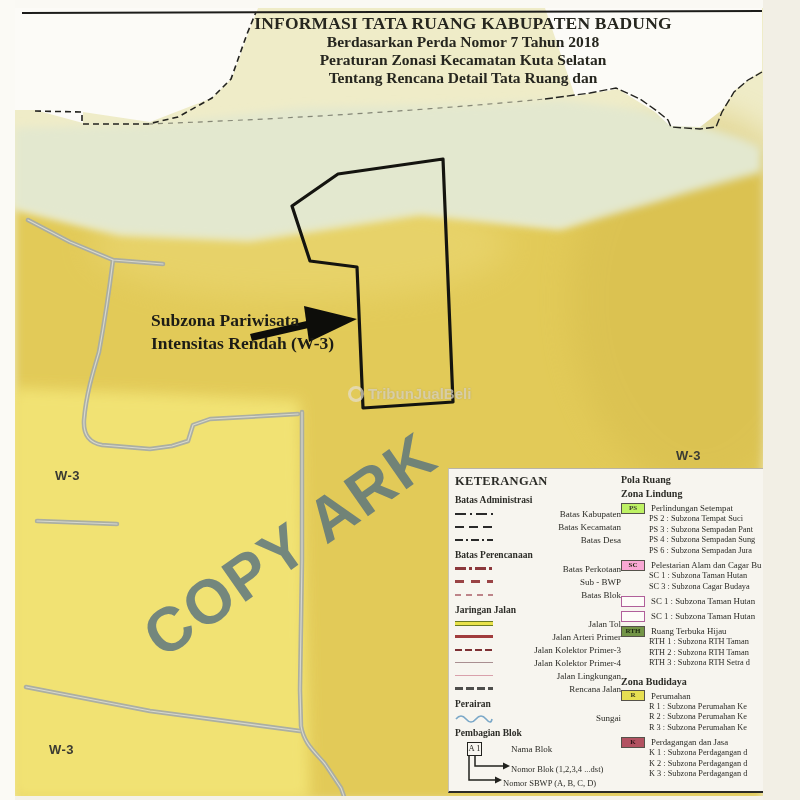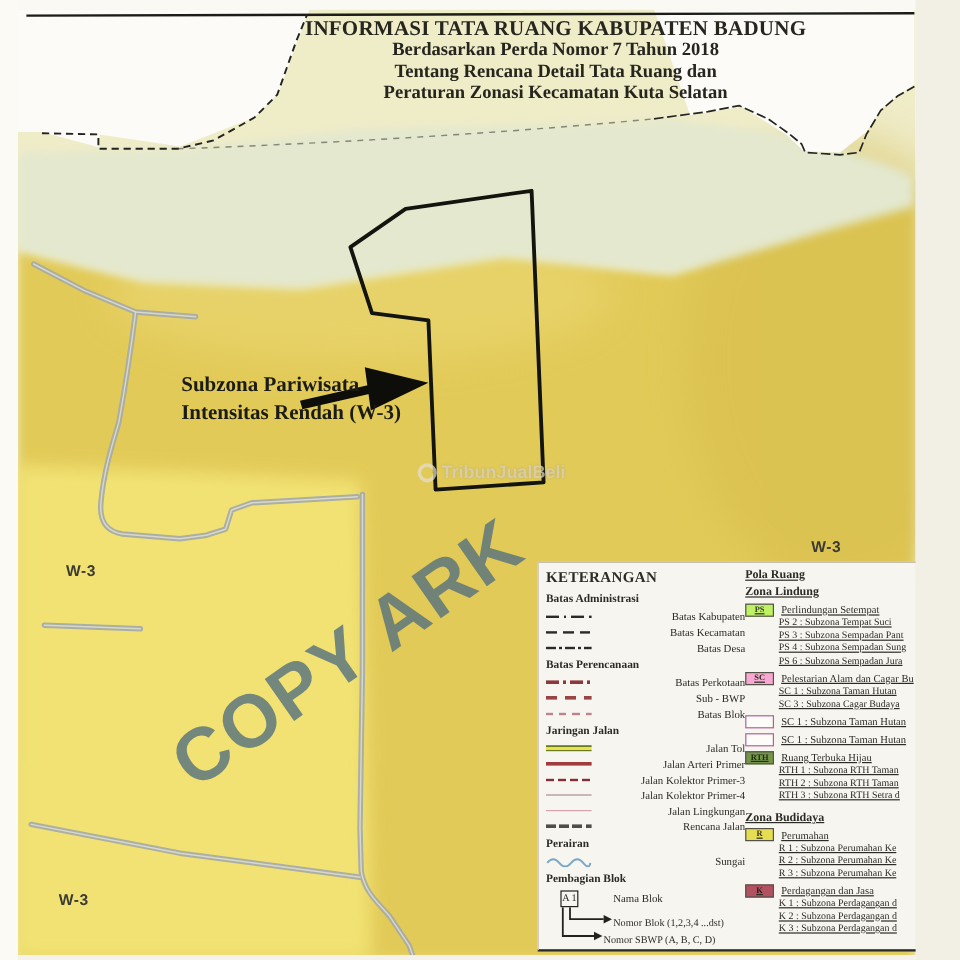--- a/index.html
+++ b/index.html
@@ -29,21 +29,21 @@
   #photo-watermark .ring{width:16px;height:16px;border:3px solid rgba(228,222,206,.9);border-radius:50%;}
   #photo-watermark .wtxt{font-family:"Liberation Sans",sans-serif;font-weight:bold;font-size:15px;
     color:rgba(214,208,190,.95);text-shadow:0 0 2px rgba(120,115,100,.4);}
 
   
   #legend{left:448px;top:468px;width:315px;height:325px;background:#f7f5ef;
     border-top:1px solid #b9b4a6;border-left:1px solid #c8c3b4;border-bottom:2px solid #2a2a26;
     overflow:hidden;color:#2c2c27;}
   #legend-title{position:absolute;left:6px;top:5px;font-weight:bold;font-size:12.5px;letter-spacing:.3px;text-align:center;}
   #legend-left{position:absolute;left:6px;top:22px;width:166px;}
-  #legend-right{position:absolute;left:172px;top:2px;width:160px;text-decoration:underline;}
+  #legend-right{position:absolute;left:172px;top:2px;width:160px;}
   .lhead{font-weight:bold;font-size:9.5px;margin:4px 0 2px 0;}
   .lrow{display:flex;align-items:center;gap:7px;height:13px;justify-content:space-between;}
   .lsym{width:38px;flex:0 0 38px;}
   .llbl{font-size:9px;white-space:nowrap;}
   .sym-kab{height:2px;background:repeating-linear-gradient(90deg,#2a2a2a 0 11px,transparent 11px 15px,#2a2a2a 15px 17px,transparent 17px 21px);}
   .sym-kec{height:2px;background:repeating-linear-gradient(90deg,#2a2a2a 0 9px,transparent 9px 14px);}
   .sym-desa{height:2px;background:repeating-linear-gradient(90deg,#2a2a2a 0 8px,transparent 8px 11px,#2a2a2a 11px 13px,transparent 13px 16px);}
   .sym-perkotaan{height:3.5px;background:repeating-linear-gradient(90deg,#8c383c 0 11px,transparent 11px 14px,#8c383c 14px 17px,transparent 17px 20px);}
   .sym-subbwp{height:2.6px;background:repeating-linear-gradient(90deg,#9a4345 0 9px,transparent 9px 16px);}
   .sym-blok{height:2px;background:repeating-linear-gradient(90deg,#bd8489 0 6px,transparent 6px 11px);}
@@ -141,22 +141,22 @@
     </g>
 
     <rect x="763" y="0" width="37" height="800" fill="#f2efe5"></rect>
     <rect x="0" y="0" width="15" height="800" fill="#fbfaf5"></rect>
     <rect x="15" y="796" width="748" height="4" fill="#f4f2ea"></rect>
   </svg>
 
   <div class="abs" id="title-block">
     <div class="t1">INFORMASI TATA RUANG KABUPATEN BADUNG</div>
     <div class="t2">Berdasarkan Perda Nomor 7 Tahun 2018</div>
+    <div class="t2">Peraturan Zonasi Kecamatan Kuta Selatan</div>
     <div class="t2">Tentang Rencana Detail Tata Ruang dan</div>
-    <div class="t2">Peraturan Zonasi Kecamatan Kuta Selatan</div>
   </div>
 
   <div class="abs" id="parcel-label">
     <div>Subzona Pariwisata</div>
     <div>Intensitas Rendah (W-3)</div>
   </div>
   <div class="abs w3" id="w3-left">W-3</div>
   <div class="abs w3" id="w3-right">W-3</div>
   <div class="abs w3" id="w3-bottom">W-3</div>
 

